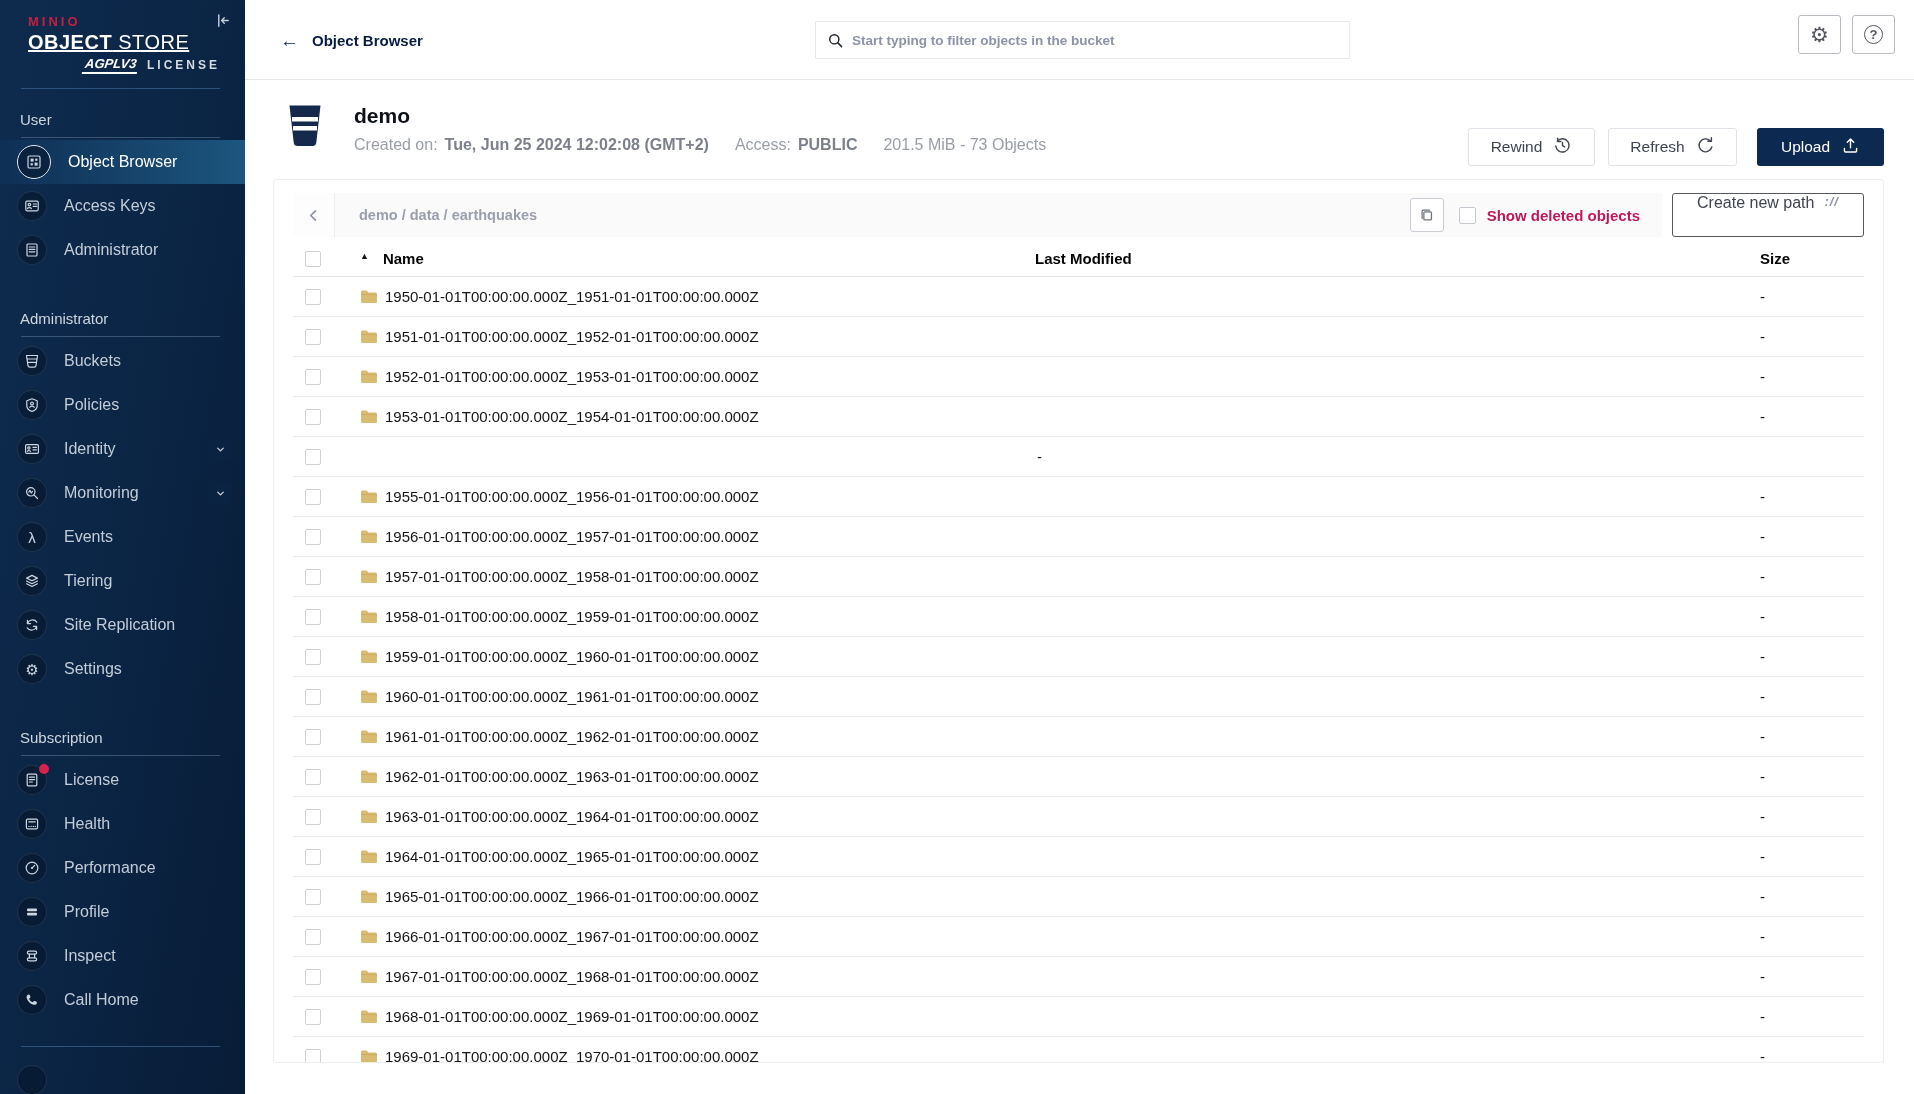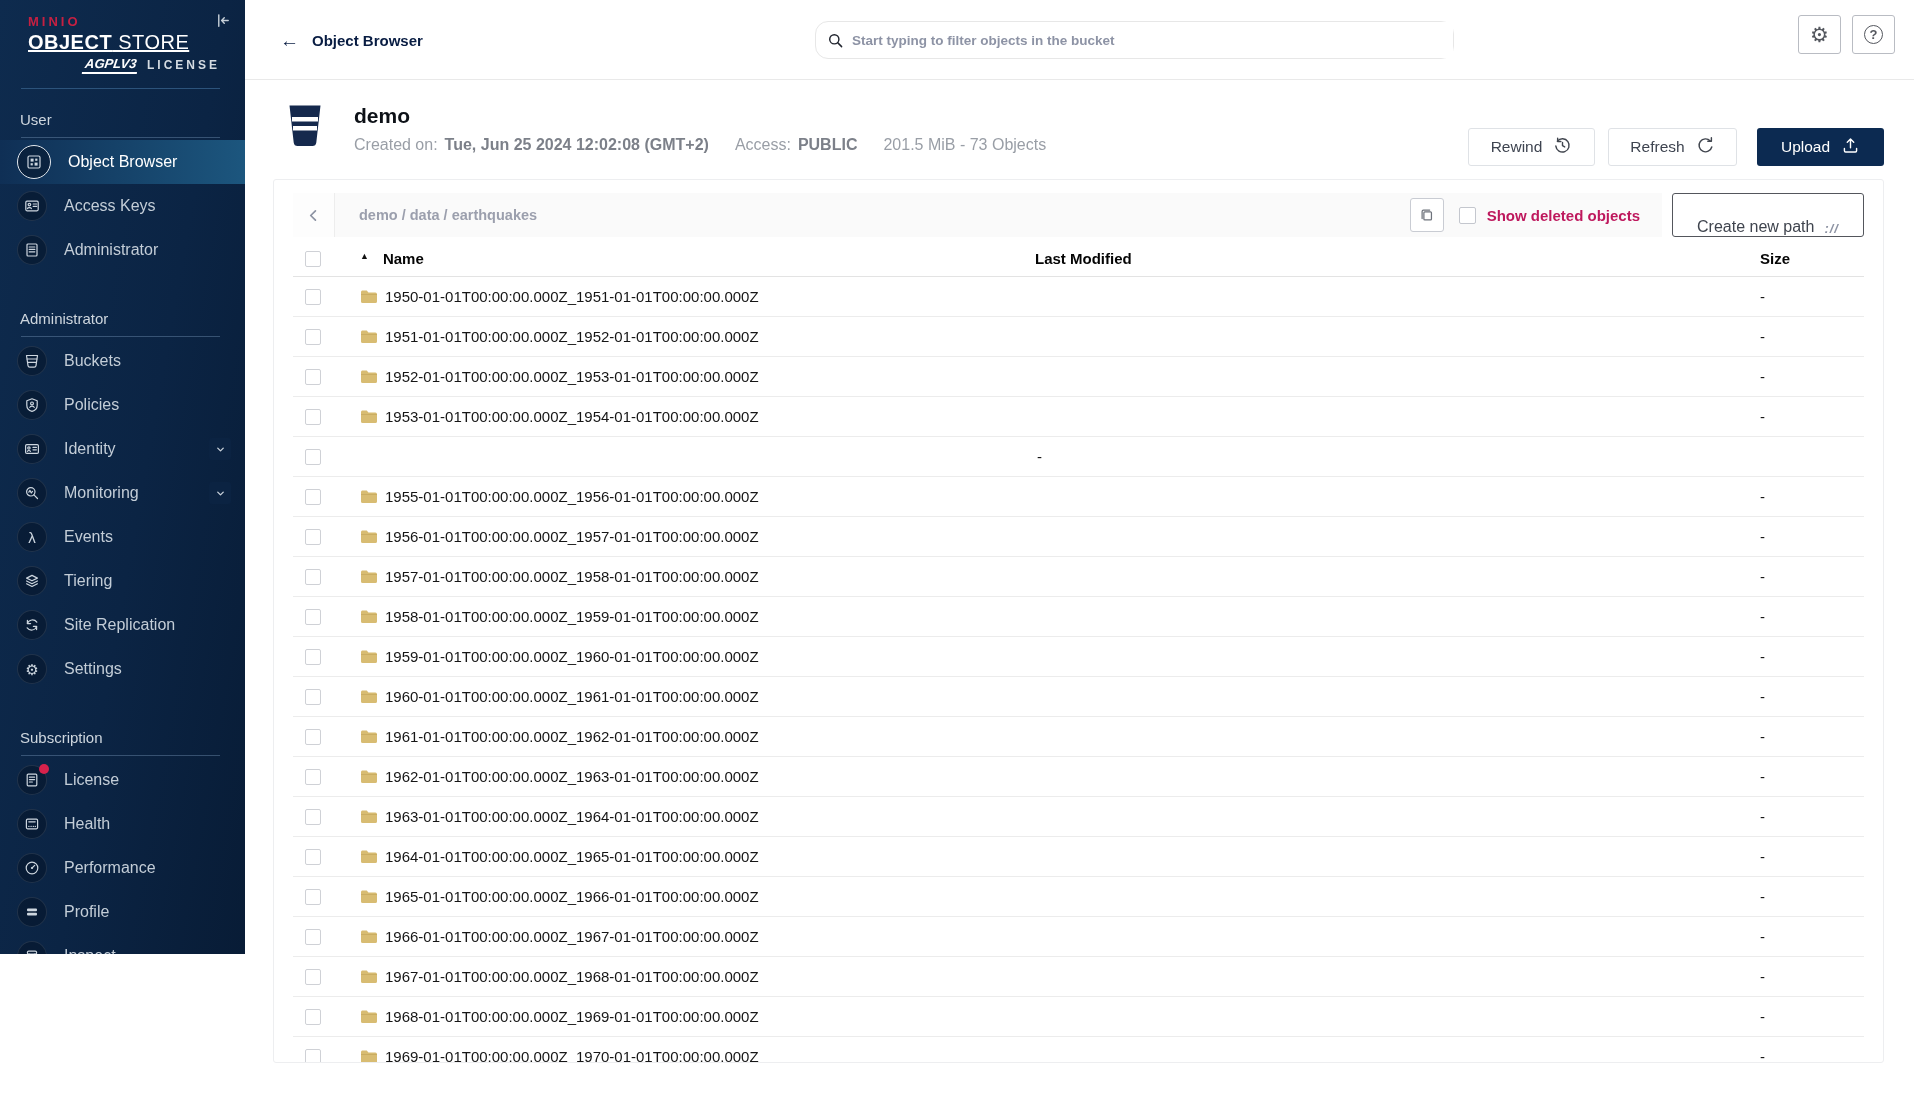--- a/index.html
+++ b/index.html
@@ -1,20 +1,20 @@
 <!DOCTYPE html>
 <html><head>
 <meta charset="utf-8">
 <style>
   * { box-sizing: border-box; margin: 0; padding: 0; }
   html,body { width:1914px; height:1094px; background:#fff; overflow:hidden;
     font-family:"Liberation Sans", sans-serif; }
 
   
-  #sidebar { position:absolute; left:0; top:0; width:245px; height:954px;
+  #sidebar { position:absolute; left:0; top:0; width:245px; height:1094px;
     background:linear-gradient(100deg,#0e2b4e 0%,#0b2444 55%,#081c36 100%);
     overflow:hidden; }
   #collapse-btn { position:absolute; top:8px; right:10px; width:24px; height:24px;
     display:flex; align-items:center; justify-content:center; cursor:pointer; }
   #logo { padding:14px 0 0 28px; }
   .brand { color:#c52042; font-weight:bold; font-size:13px; letter-spacing:3px; }
   .product { color:#fff; font-size:20px; letter-spacing:.5px; margin-top:2px; white-space:nowrap;text-decoration:underline; }
   .product b { font-weight:bold; } .product i { font-style:normal; font-weight:300; }
   .license-line { display:flex; justify-content:flex-end; align-items:center; gap:9px;
     width:192px; margin-top:2px; }
@@ -49,22 +49,22 @@
   .sidebar-bottom-divider { border-bottom:1px solid #2c537b; margin:24px 25px 0 21px; }
   .sidebar-bottom-item { margin:18px 0 0 17px; }
 
   
   #topbar { position:absolute; left:245px; top:0; width:1669px; height:80px; background:#fff;
     border-bottom:1px solid #e9e9e9; }
   #back-group { position:absolute; left:35px; top:0; height:80px; display:flex;
     align-items:center; gap:13px; cursor:pointer; }
   #back-arrow { color:#081c42; font-size:19px; font-weight:bold; line-height:1; }
   #back-title { color:#081c42; font-size:15px; font-weight:bold; }
-  #search-wrap { position:absolute; left:570px; top:21px; width:639px; height:38px;
-    border:1px solid #e7e7e7; border-radius:13px; background:#fff; display:flex; align-items:center; }
+  #search-wrap { position:absolute; left:570px; top:21px; width:535px; height:38px;
+    border:1px solid #e7e7e7; border-radius:1px; background:#fff; display:flex; align-items:center; }
   #search-icon { margin:0 8px 0 11px; display:flex; }
   #search-icon svg { width:17px; height:17px; }
   #search-icon .s2 { fill:none; stroke:#20242e; stroke-width:1.7; stroke-linecap:round; }
   #search-input { border:none; outline:none; flex:1; height:100%; font-size:13.5px;
     font-weight:600; color:#333; font-family:"Liberation Sans",sans-serif; }
   #search-input::placeholder { color:#8d93a5; opacity:1; }
   #topbar-actions { position:absolute; right:19px; top:15px; display:flex; gap:11px; }
   .sq-btn { width:43px; height:39px; border:1px solid #b9bcc3; border-radius:3px; background:#fff;
     display:flex; align-items:center; justify-content:center; cursor:pointer; }
   .gear-glyph { font-size:21px; color:#54575e; line-height:1; }
@@ -104,21 +104,21 @@
   #breadcrumb-text { margin-left:24px; color:#9b9fad; font-weight:bold; font-size:14.5px; }
   #bar-spacer { flex:1; }
   #copy-path-btn { width:34px; height:34px; background:#fff; border:1px solid #c9ccd3;
     border-radius:3px; display:flex; align-items:center; justify-content:center; cursor:pointer; }
   #copy-path-btn svg { width:16px; height:16px; }
   #copy-path-btn .s2 { fill:none; stroke:#6d727b; stroke-width:1.4; stroke-linecap:round; stroke-linejoin:round; }
   #show-deleted-checkbox { width:17px; height:17px; border:1px solid #c4c7ce; border-radius:2px;
     background:#fff; margin-left:15px; cursor:pointer; }
   #show-deleted-label { font-weight:bold; color:#be185d; font-size:15px; margin:0 22px 0 11px; }
   #create-path-btn { width:192px; height:44px; background:#fff; border:1px solid #53565c;
-    border-radius:3px; color:#3f444e; font-size:16px; display:flex; align-items:flex-end;
+    border-radius:3px; color:#3f444e; font-size:16px; display:flex; align-items:flex-start;
     justify-content:center; gap:10px; cursor:pointer; }
   #create-path-icon { color:#8d93a3; font-size:13px; font-style:italic; font-weight:bold; letter-spacing:1px; }
 
   #table-wrap { margin:4px 19px 0 19px; }
   .trow { display:grid; grid-template-columns:55px 687px 723px 1fr; align-items:center; }
   #thead { height:36px; font-weight:bold; font-size:15px; color:#050505; border-bottom:1px solid #e3e3e3; }
   .cb { width:16px; height:16px; border:1px solid #cfd1d6; border-radius:2px; background:#fff;
     margin-left:12px; cursor:pointer; flex:0 0 16px; }
   .name-cell { padding-left:12px; display:flex; align-items:center; gap:7px; overflow:hidden; }
   .sort-arrow { font-size:9px; color:#111; margin-right:7px; position:relative; top:-3px; }

